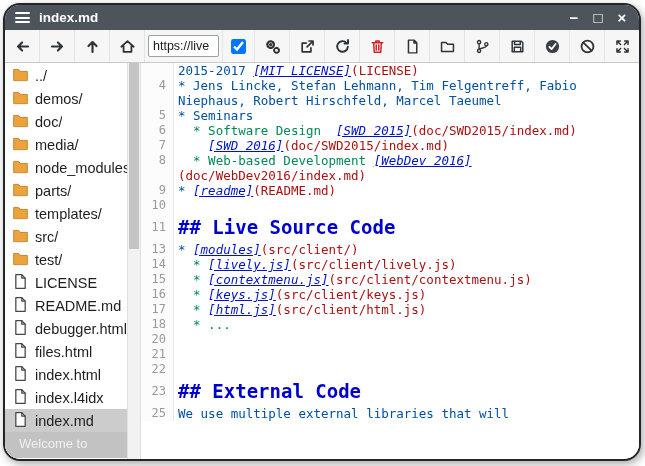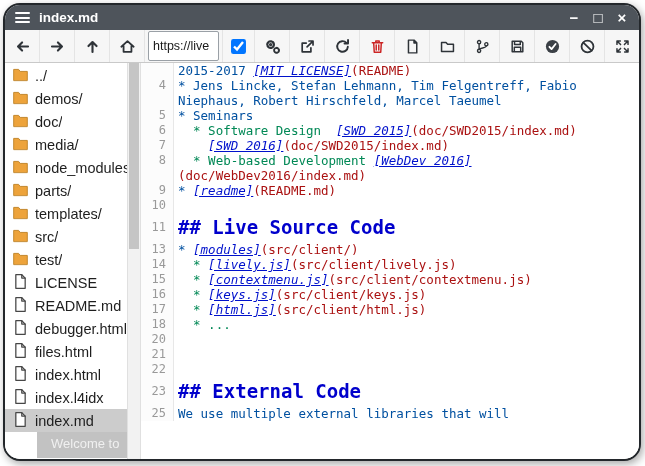--- a/index.html
+++ b/index.html
@@ -22,33 +22,33 @@
   
   .toolbar { height:33px; background:#f6f6f6; border-bottom:1px solid #c9c9c9;
              display:flex; align-items:stretch; flex:0 0 auto; }
   .tcell { flex:1 1 0; min-width:0; display:flex; align-items:center; justify-content:center;
            border-right:1px solid #e4e4e4; }
   .tcell:last-child { border-right:none; }
   .tcell.url-cell { flex:2.1 1 0; padding:0 3px; }
   .tcell.check-cell { flex:0.9 1 0; }
   .tbtn { background:none; border:none; width:100%; height:100%; cursor:pointer;
           display:flex; align-items:center; justify-content:center; color:#2e3338; }
-  .url-input { width:100%; height:30px; border:1px solid #9aa0a6; border-radius:2px;
+  .url-input { width:100%; height:22px; border:1px solid #9aa0a6; border-radius:2px;
                font-size:12.5px; padding:0 4px; color:#1a1a1a;
                font-family:"Liberation Sans",sans-serif; }
   .tcheck { transform:scale(1.15); cursor:pointer; }
 
   
   .main { flex:1; display:flex; min-height:0; }
   .sidebar { width:122px; flex:0 0 auto; overflow:hidden; background:#fff; padding-top:1px; }
   .sitem { height:23px; display:flex; align-items:center; gap:6px; padding-left:7px;
            font-size:14.5px; color:#1e1e1e; cursor:pointer; white-space:nowrap; overflow:hidden; }
   .sitem.selected { background: var(--selection,#cccccc); }
   .sitem .slabel { overflow:hidden; }
-  .sfooter { height:26px; background:#c2c2c2; color:#f0f0f0; font-size:13px; padding:4px 0 0 14px;margin-left:32px; }
+  .sfooter { height:26px; background:#c2c2c2; color:#f0f0f0; font-size:13px; padding:4px 0 0 14px; }
 
   .sscroll { width:14px; flex:0 0 auto; background:#f2f2f2;
              border-left:1px solid #e0e0e0; border-right:1px solid #e0e0e0; position:relative; }
   .sscroll .thumb { position:absolute; left:1px; right:1px; top:0; height:47%; background:#c5c5c5; cursor:pointer; }
 
   
   .editor { flex:1; overflow:hidden; background:#fff; cursor:text; }
   .eline { display:flex; height:15px; line-height:15px; white-space:pre;
            font-family:"DejaVu Sans Mono", monospace; font-size:12.5px; }
   .eline.hdr-row { height:29px; line-height:29px; }
@@ -308,21 +308,21 @@
               </svg></span>
             <span class="slabel">index.md</span>
           </div>
         </div>
       <div class="sfooter">Welcome to</div>
     </div>
     <div class="sscroll">
       <div class="thumb"></div>
     </div>
     <div class="editor" id="editor">
-        <div class="eline"><span class="gut"></span><span class="code"><span class="seg-l1">2015-2017 </span><span class="seg-link">[MIT LICENSE]</span><span class="seg-url">(README)</span></span></div>
+        <div class="eline"><span class="gut"></span><span class="code"><span class="seg-l1">2015-2017 </span><span class="seg-link">[MIT LICENSE]</span><span class="seg-url">(LICENSE)</span></span></div>
         <div class="eline"><span class="gut">4</span><span class="code"><span class="seg-l1">* Jens Lincke, Stefan Lehmann, Tim Felgentreff, Fabio</span></span></div>
         <div class="eline"><span class="gut"></span><span class="code"><span class="seg-l1">Niephaus, Robert Hirschfeld, Marcel Taeumel</span></span></div>
         <div class="eline"><span class="gut">5</span><span class="code"><span class="seg-l1">* Seminars</span></span></div>
         <div class="eline"><span class="gut">6</span><span class="code"><span class="seg-l2">  * Software Design  </span><span class="seg-link">[SWD 2015]</span><span class="seg-url">(doc/SWD2015/index.md)</span></span></div>
         <div class="eline"><span class="gut">7</span><span class="code"><span class="seg-l2">    </span><span class="seg-link">[SWD 2016]</span><span class="seg-url">(doc/SWD2015/index.md)</span></span></div>
         <div class="eline"><span class="gut">8</span><span class="code"><span class="seg-l2">  * Web-based Development </span><span class="seg-link">[WebDev 2016]</span></span></div>
         <div class="eline"><span class="gut"></span><span class="code"><span class="seg-url">(doc/WebDev2016/index.md)</span></span></div>
         <div class="eline"><span class="gut">9</span><span class="code"><span class="seg-l1">* </span><span class="seg-link">[readme]</span><span class="seg-url">(README.md)</span></span></div>
         <div class="eline"><span class="gut">10</span><span class="code"></span></div>
         <div class="eline hdr-row"><span class="gut">11</span><span class="code"><span class="seg-hdr">## Live Source Code</span></span></div>

